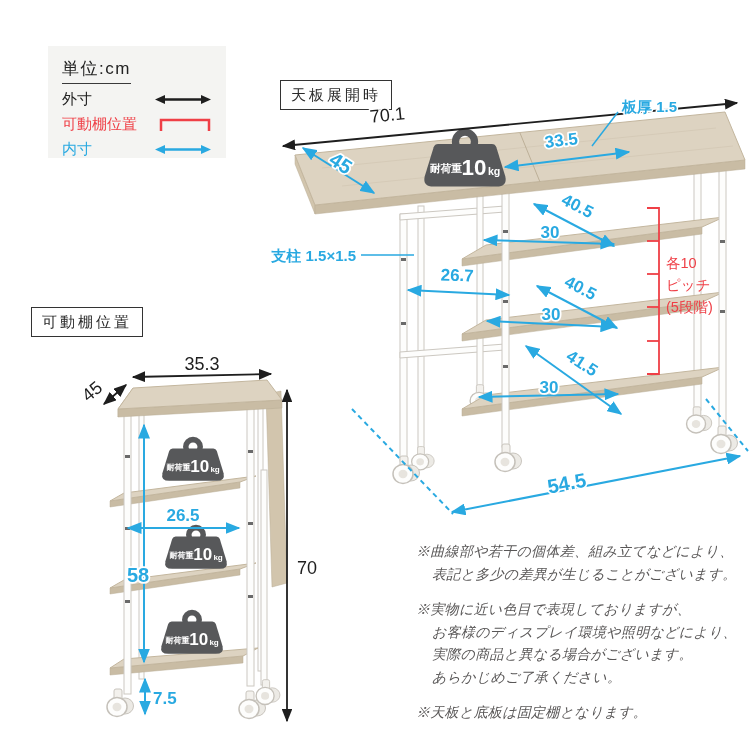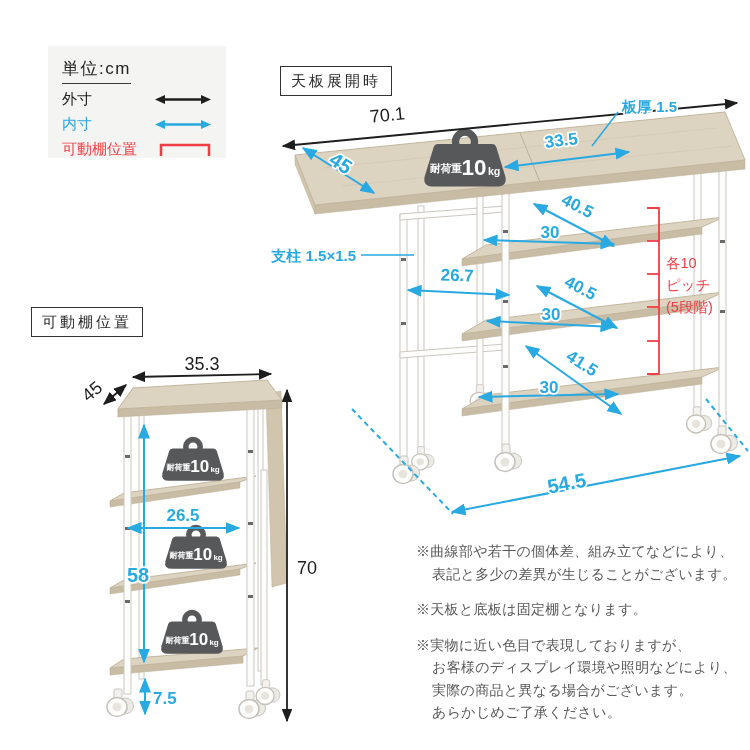--- a/index.html
+++ b/index.html
@@ -10,26 +10,26 @@
           box-sizing:border-box;padding:11px 14px 8px;}
   .legend-unit{display:inline-block;font-size:17px;color:#222;letter-spacing:1.5px;
                border-bottom:1.5px solid #3a3a3a;padding-bottom:3px;}
   .legend-row{display:flex;align-items:center;justify-content:space-between;margin-top:6px;}
   .legend-row .lab{font-size:15px;color:#222;white-space:nowrap;}
   .legend-row .lab.blue{color:#29a9e1;}
   .legend-row .lab.red{color:#ef3f46;}
   
   .diagram-title{position:absolute;border:1.5px solid #333;background:#fff;color:#2a2a2a;
                  font-size:15px;letter-spacing:3px;padding:5px 10px 4px;white-space:nowrap;}
-  #title-expanded{left:280px;top:66px;}
+  #title-expanded{left:280px;top:80px;}
   #title-folded{left:31px;top:307px;}
   
   .notes{position:absolute;left:416px;top:540px;width:334px;font-size:14px;color:#595757;
          letter-spacing:.3px;}
-  .note{margin-bottom:13px;}
+  .note{margin-bottom:13px;font-style:italic;}
   .note-line{line-height:22.5px;}
   .note-line.indent{padding-left:16px;}
   
   svg.scene{position:absolute;left:0;top:0;font-family:"Liberation Sans",sans-serif;}
   .post{fill:#fdfdfc;stroke:#ccc8c1;stroke-width:1;}
   .bar{fill:#fdfdfc;stroke:#ccc8c1;stroke-width:1;}
   .woodT{fill:#ddd3c1;stroke:#c3b69e;stroke-width:1;}
   .woodE{fill:#c9bca4;stroke:#b9ac94;stroke-width:.5;}
   .woodL{fill:#d2c5ad;stroke:#b9ac94;stroke-width:.5;}
   .grain{stroke:#d5cab7;stroke-width:1;fill:none;}
@@ -56,31 +56,31 @@
     <span class="legend-unit">単位:cm</span>
     <div class="legend-row">
       <span class="lab">外寸</span>
       <svg width="58" height="13">
         <line x1="9" y1="6.5" x2="49" y2="6.5" stroke="#1e1e1e" stroke-width="2.5"></line>
         <path d="M1,6.5 L11,2 L11,11 Z" fill="#1e1e1e"></path>
         <path d="M57,6.5 L47,2 L47,11 Z" fill="#1e1e1e"></path>
       </svg>
     </div>
     <div class="legend-row">
+      <span class="lab red">可動棚位置</span>
+      <svg width="54" height="14">
+        <path d="M3,13 L3,2 L51,2 L51,13" fill="none" stroke="#ef3f46" stroke-width="2.5"></path>
+      </svg>
+    </div>
+    <div class="legend-row">
       <span class="lab blue">内寸</span>
       <svg width="58" height="13">
         <line x1="9" y1="6.5" x2="49" y2="6.5" stroke="#29a9e1" stroke-width="2.5"></line>
         <path d="M1,6.5 L11,2 L11,11 Z" fill="#29a9e1"></path>
         <path d="M57,6.5 L47,2 L47,11 Z" fill="#29a9e1"></path>
-      </svg>
-    </div>
-    <div class="legend-row">
-      <span class="lab red">可動棚位置</span>
-      <svg width="54" height="14">
-        <path d="M3,13 L3,2 L51,2 L51,13" fill="none" stroke="#ef3f46" stroke-width="2.5"></path>
       </svg>
     </div>
   </div>
 
   <div class="diagram-title" id="title-expanded">天板展開時</div>
   <div class="diagram-title" id="title-folded">可動棚位置</div>
 
   <svg class="scene" width="750" height="750" viewBox="0 0 750 750">
     <defs>
       <marker id="mB" viewBox="0 0 10 8" refX="9" refY="4" markerWidth="7.5" markerHeight="6" orient="auto-start-reverse">
@@ -258,23 +258,23 @@
       <text class="tC" x="153" y="704" text-anchor="start">7.5</text>
     </g>
   </svg>
 
   <div class="notes">
     <div class="note">
       <div class="note-line">※曲線部や若干の個体差、組み立てなどにより、</div>
       <div class="note-line indent">表記と多少の差異が生じることがございます。</div>
     </div>
     <div class="note">
-      <div class="note-line">※天板と底板は固定棚となります。</div>
-    </div>
-    <div class="note">
       <div class="note-line">※実物に近い色目で表現しておりますが、</div>
       <div class="note-line indent">お客様のディスプレイ環境や照明などにより、</div>
       <div class="note-line indent">実際の商品と異なる場合がございます。</div>
       <div class="note-line indent">あらかじめご了承ください。</div>
     </div>
+    <div class="note">
+      <div class="note-line">※天板と底板は固定棚となります。</div>
+    </div>
   </div>
 
 </div>
 
 </body></html>

